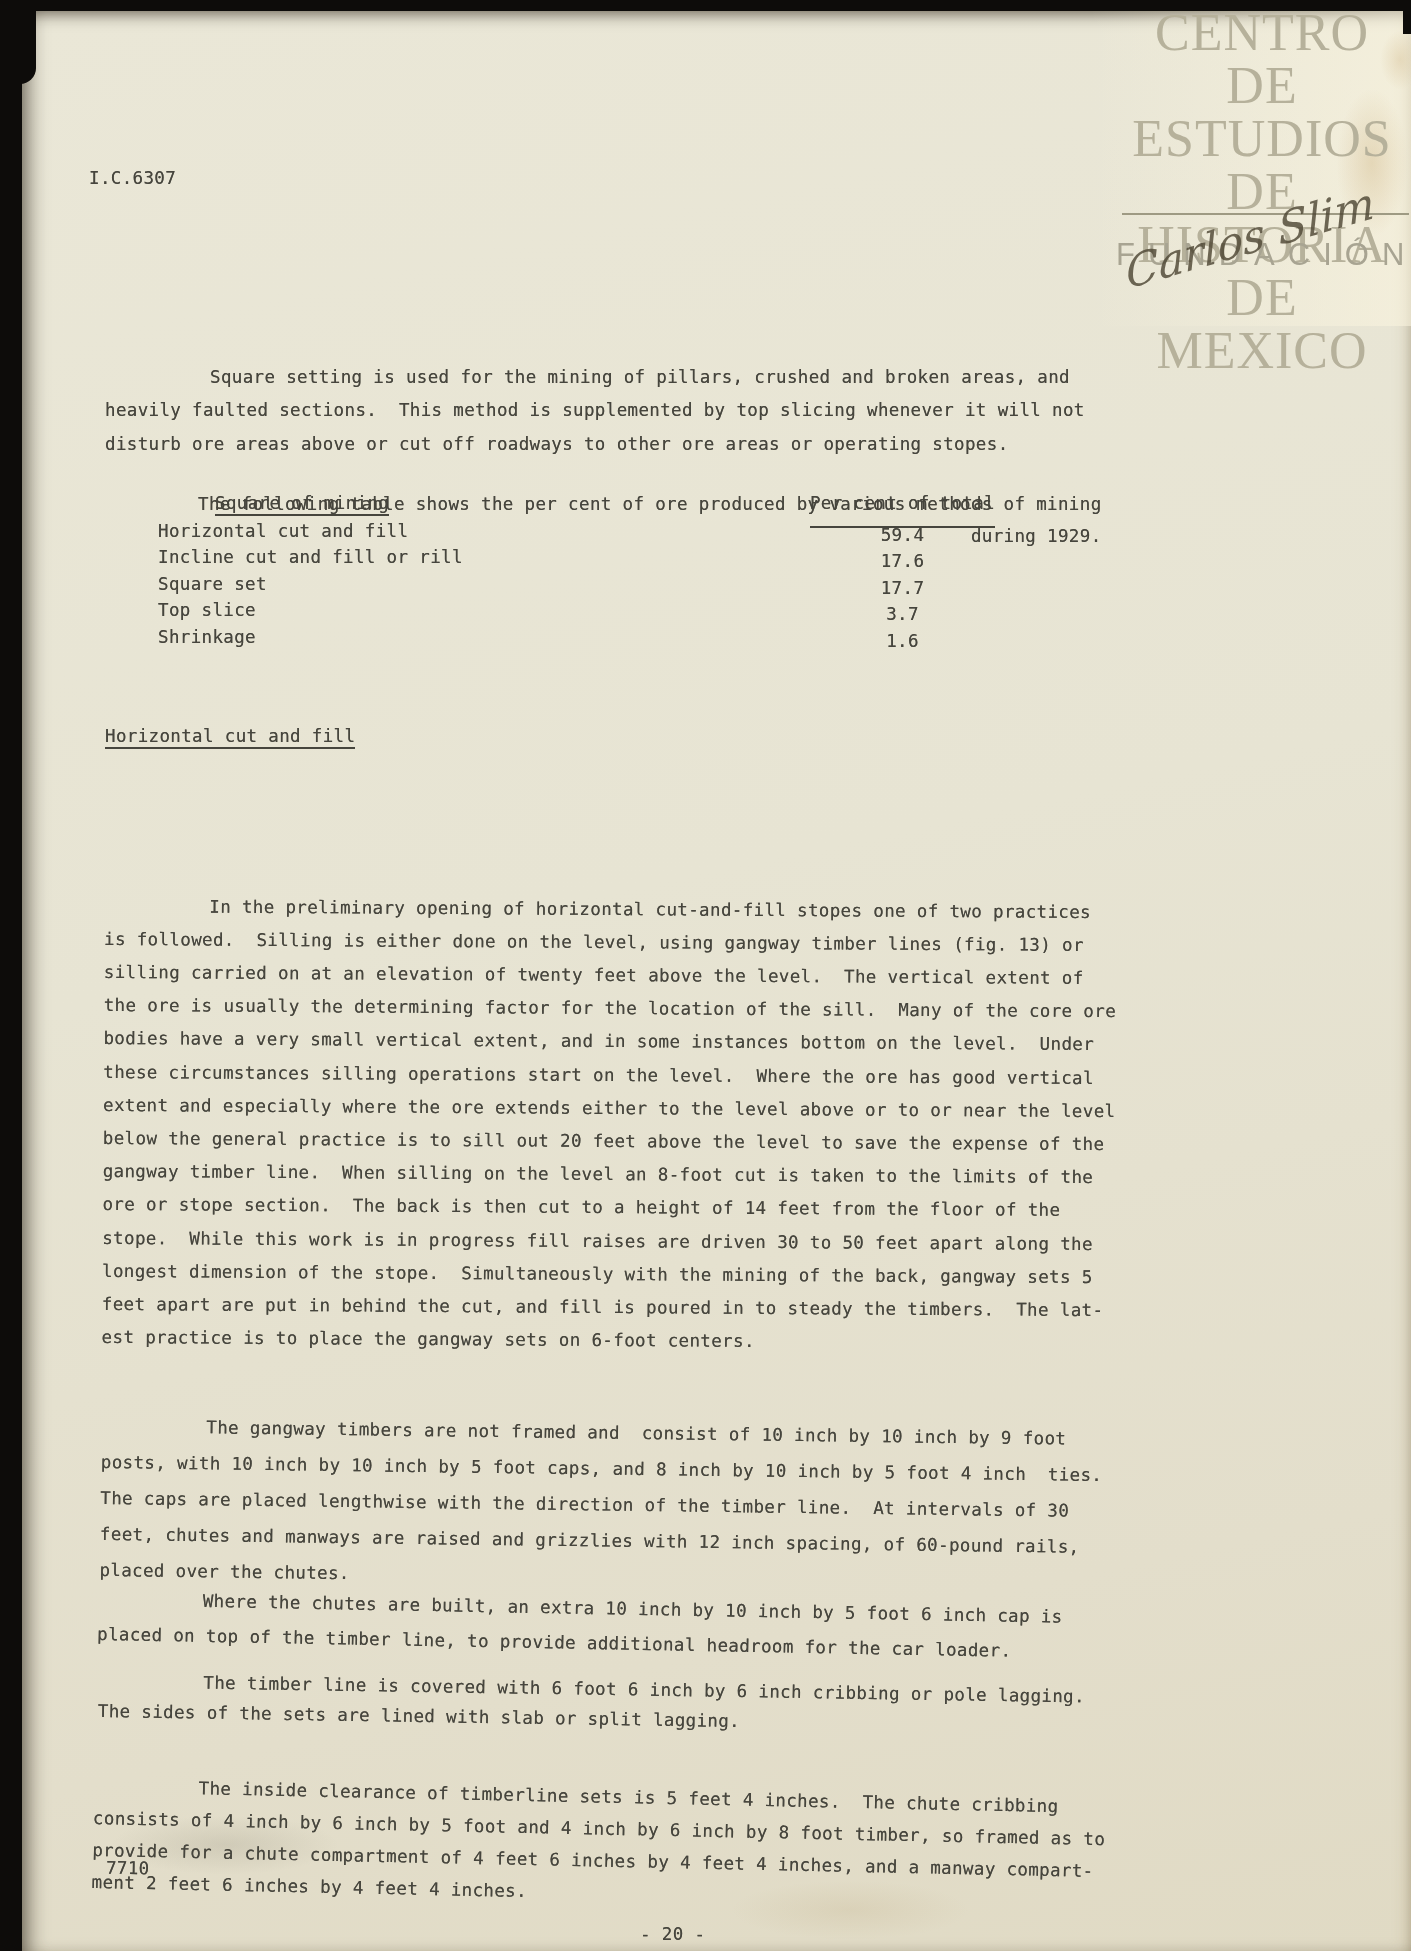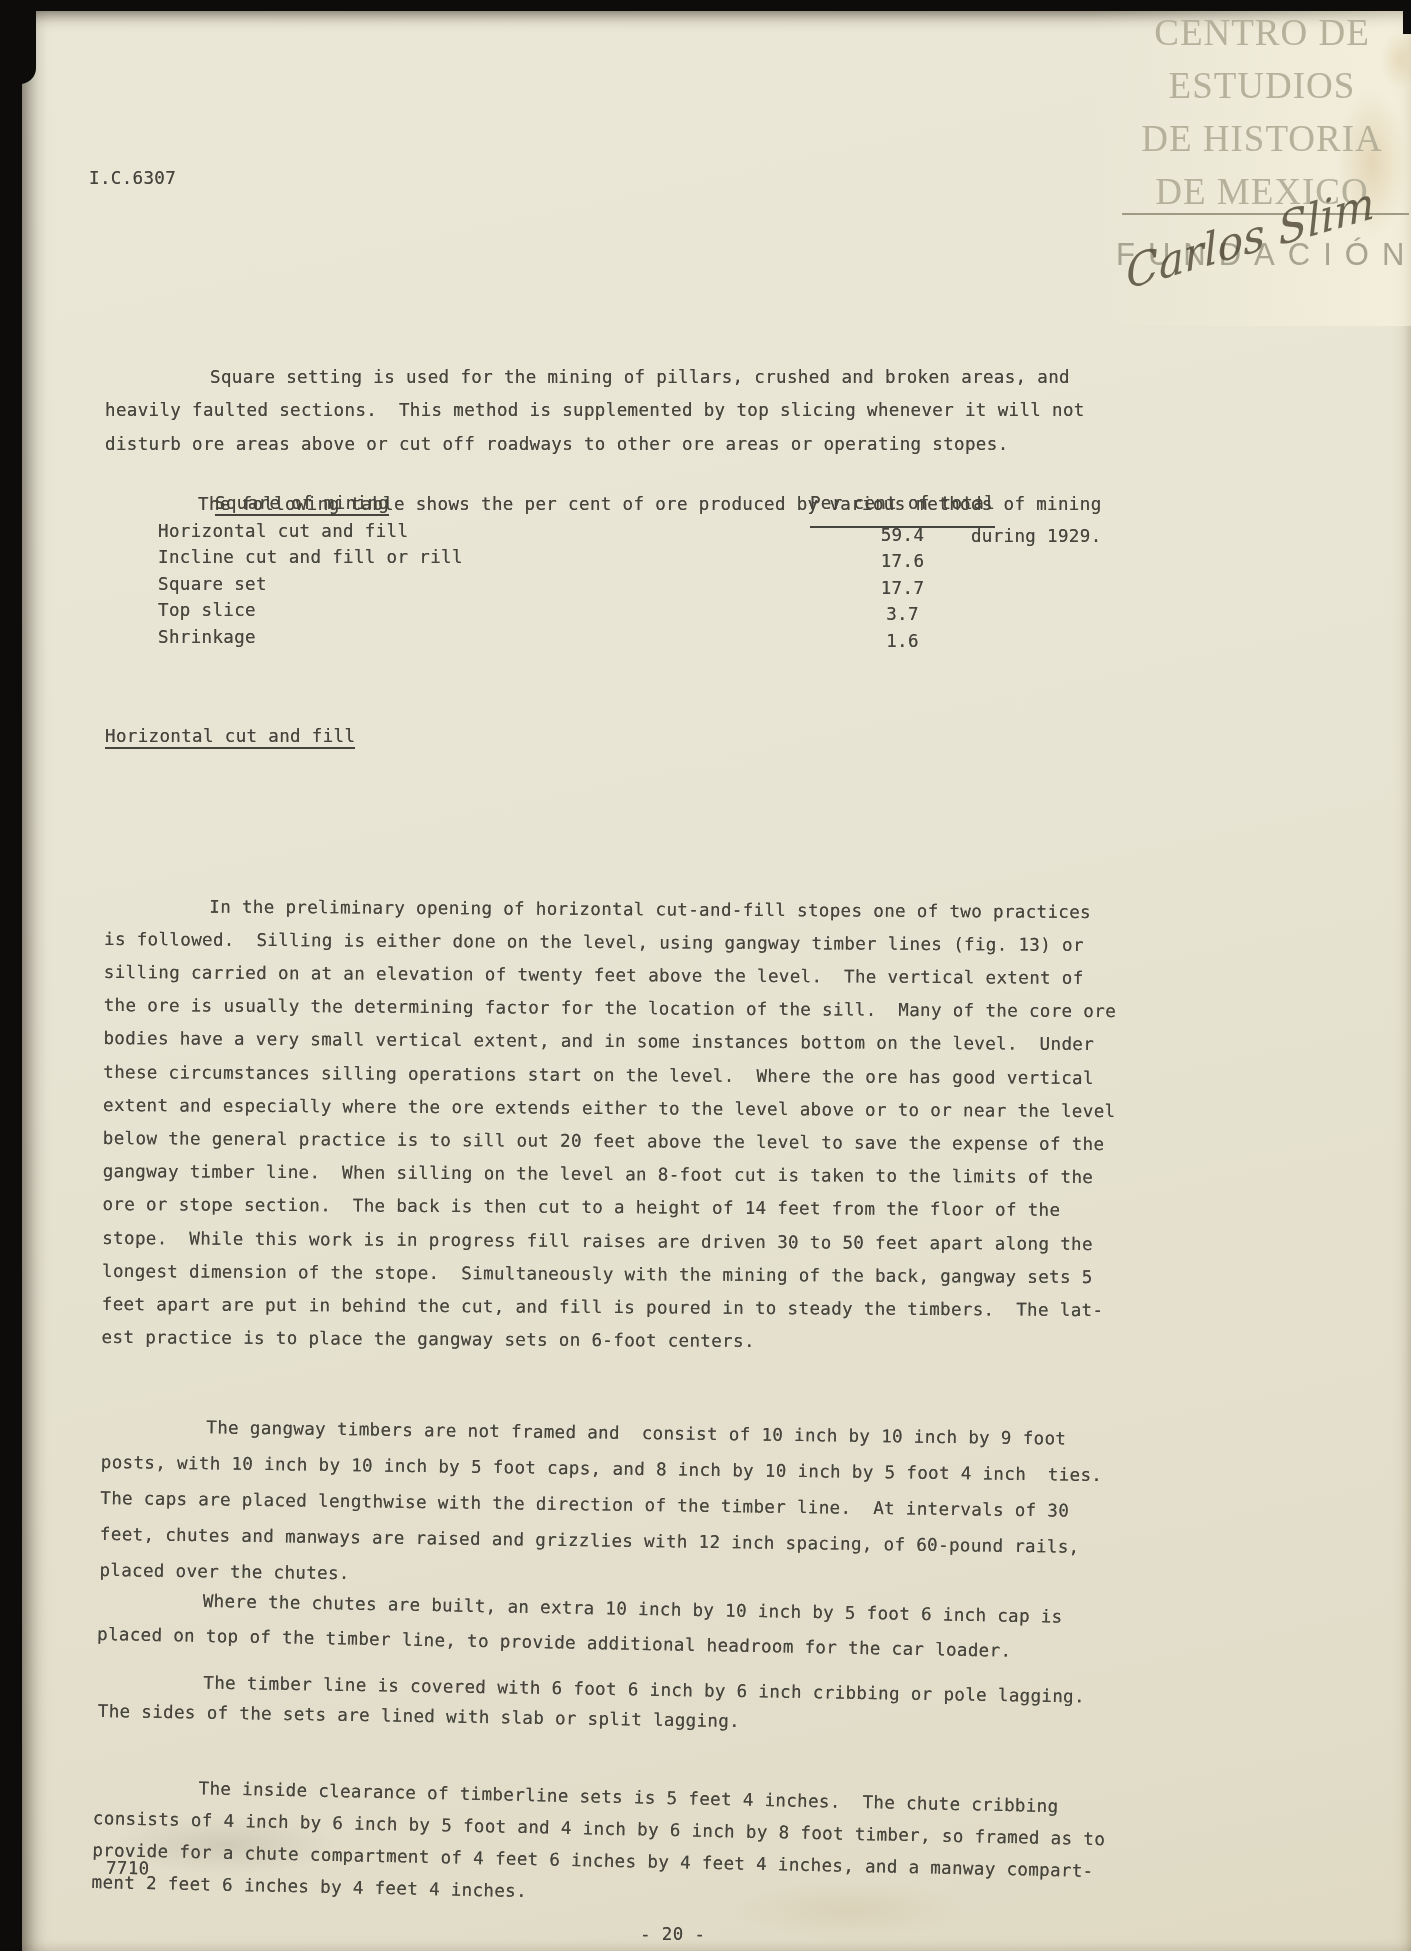--- a/index.html
+++ b/index.html
@@ -33,21 +33,21 @@
     background:radial-gradient(ellipse at center, rgba(196,162,104,.25), rgba(196,162,104,0) 70%);}
   .stain3{position:absolute;left:110px;top:1815px;width:230px;height:60px;
     background:radial-gradient(ellipse at center, rgba(110,105,88,.16), rgba(110,105,88,0) 70%);}
   .stain4{position:absolute;left:730px;top:1880px;width:240px;height:60px;
     background:radial-gradient(ellipse at center, rgba(176,152,104,.15), rgba(176,152,104,0) 70%);}
 
   
   .wm{
     position:absolute;left:1114px;top:6px;width:296px;
     font-family:"Liberation Serif","DejaVu Serif",serif;
-    font-size:37px;line-height:53px;color:#b6b19b;
+    font-size:52px;line-height:53px;color:#b6b19b;
     text-align:center;letter-spacing:1px;
   }
   .wm-rule{position:absolute;left:1122px;top:213px;width:287px;border-top:2px solid #9e9a83;}
   .wm-foundation{
     position:absolute;left:1116px;top:237px;width:320px;
     font-family:"Liberation Sans",sans-serif;
     font-size:31px;letter-spacing:13px;color:#a8a492;white-space:nowrap;
   }
 
   

